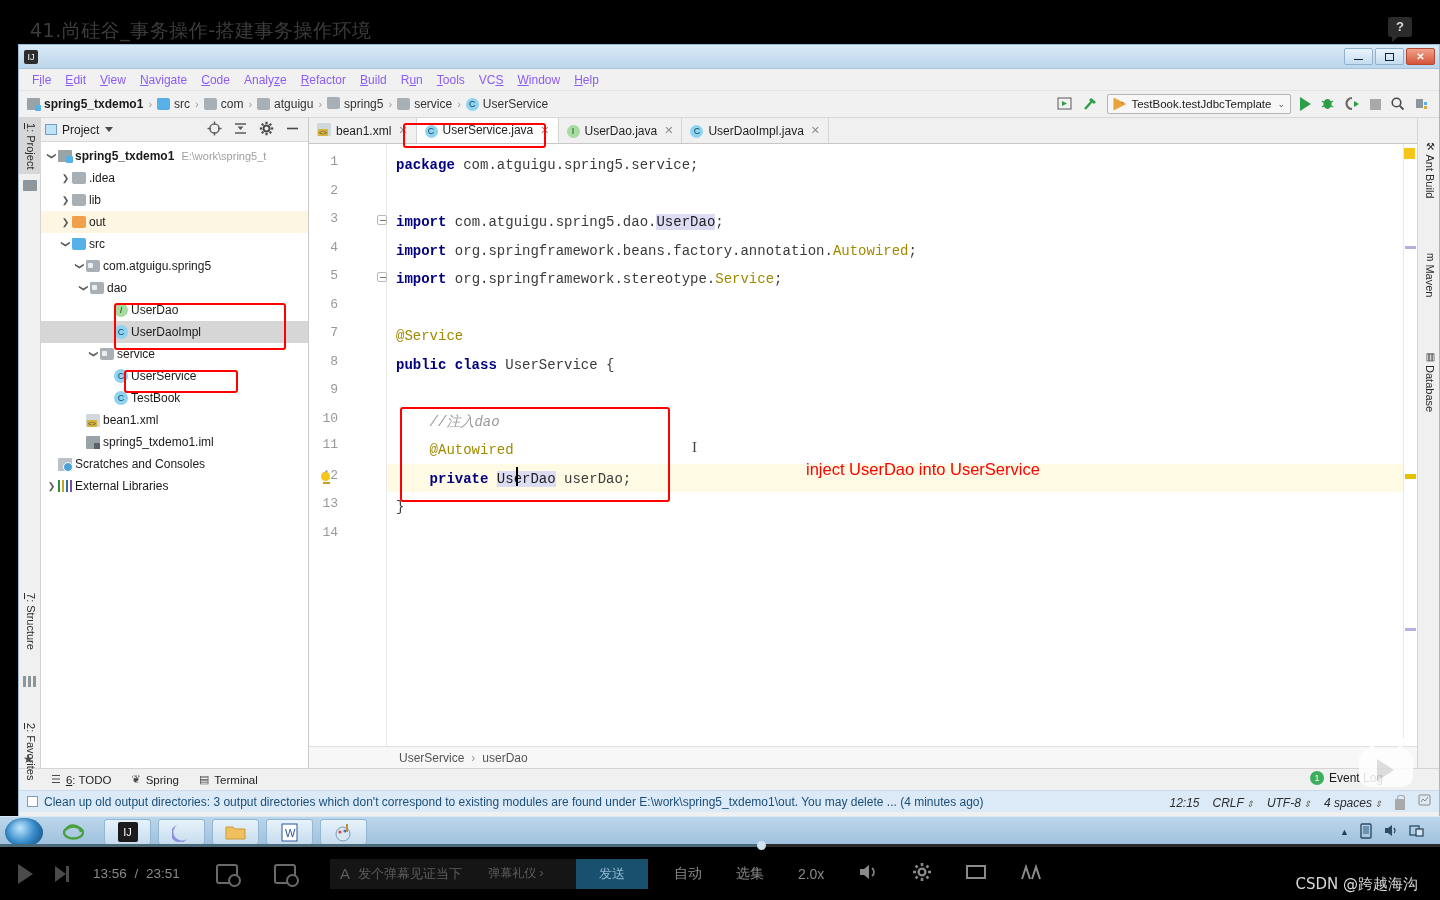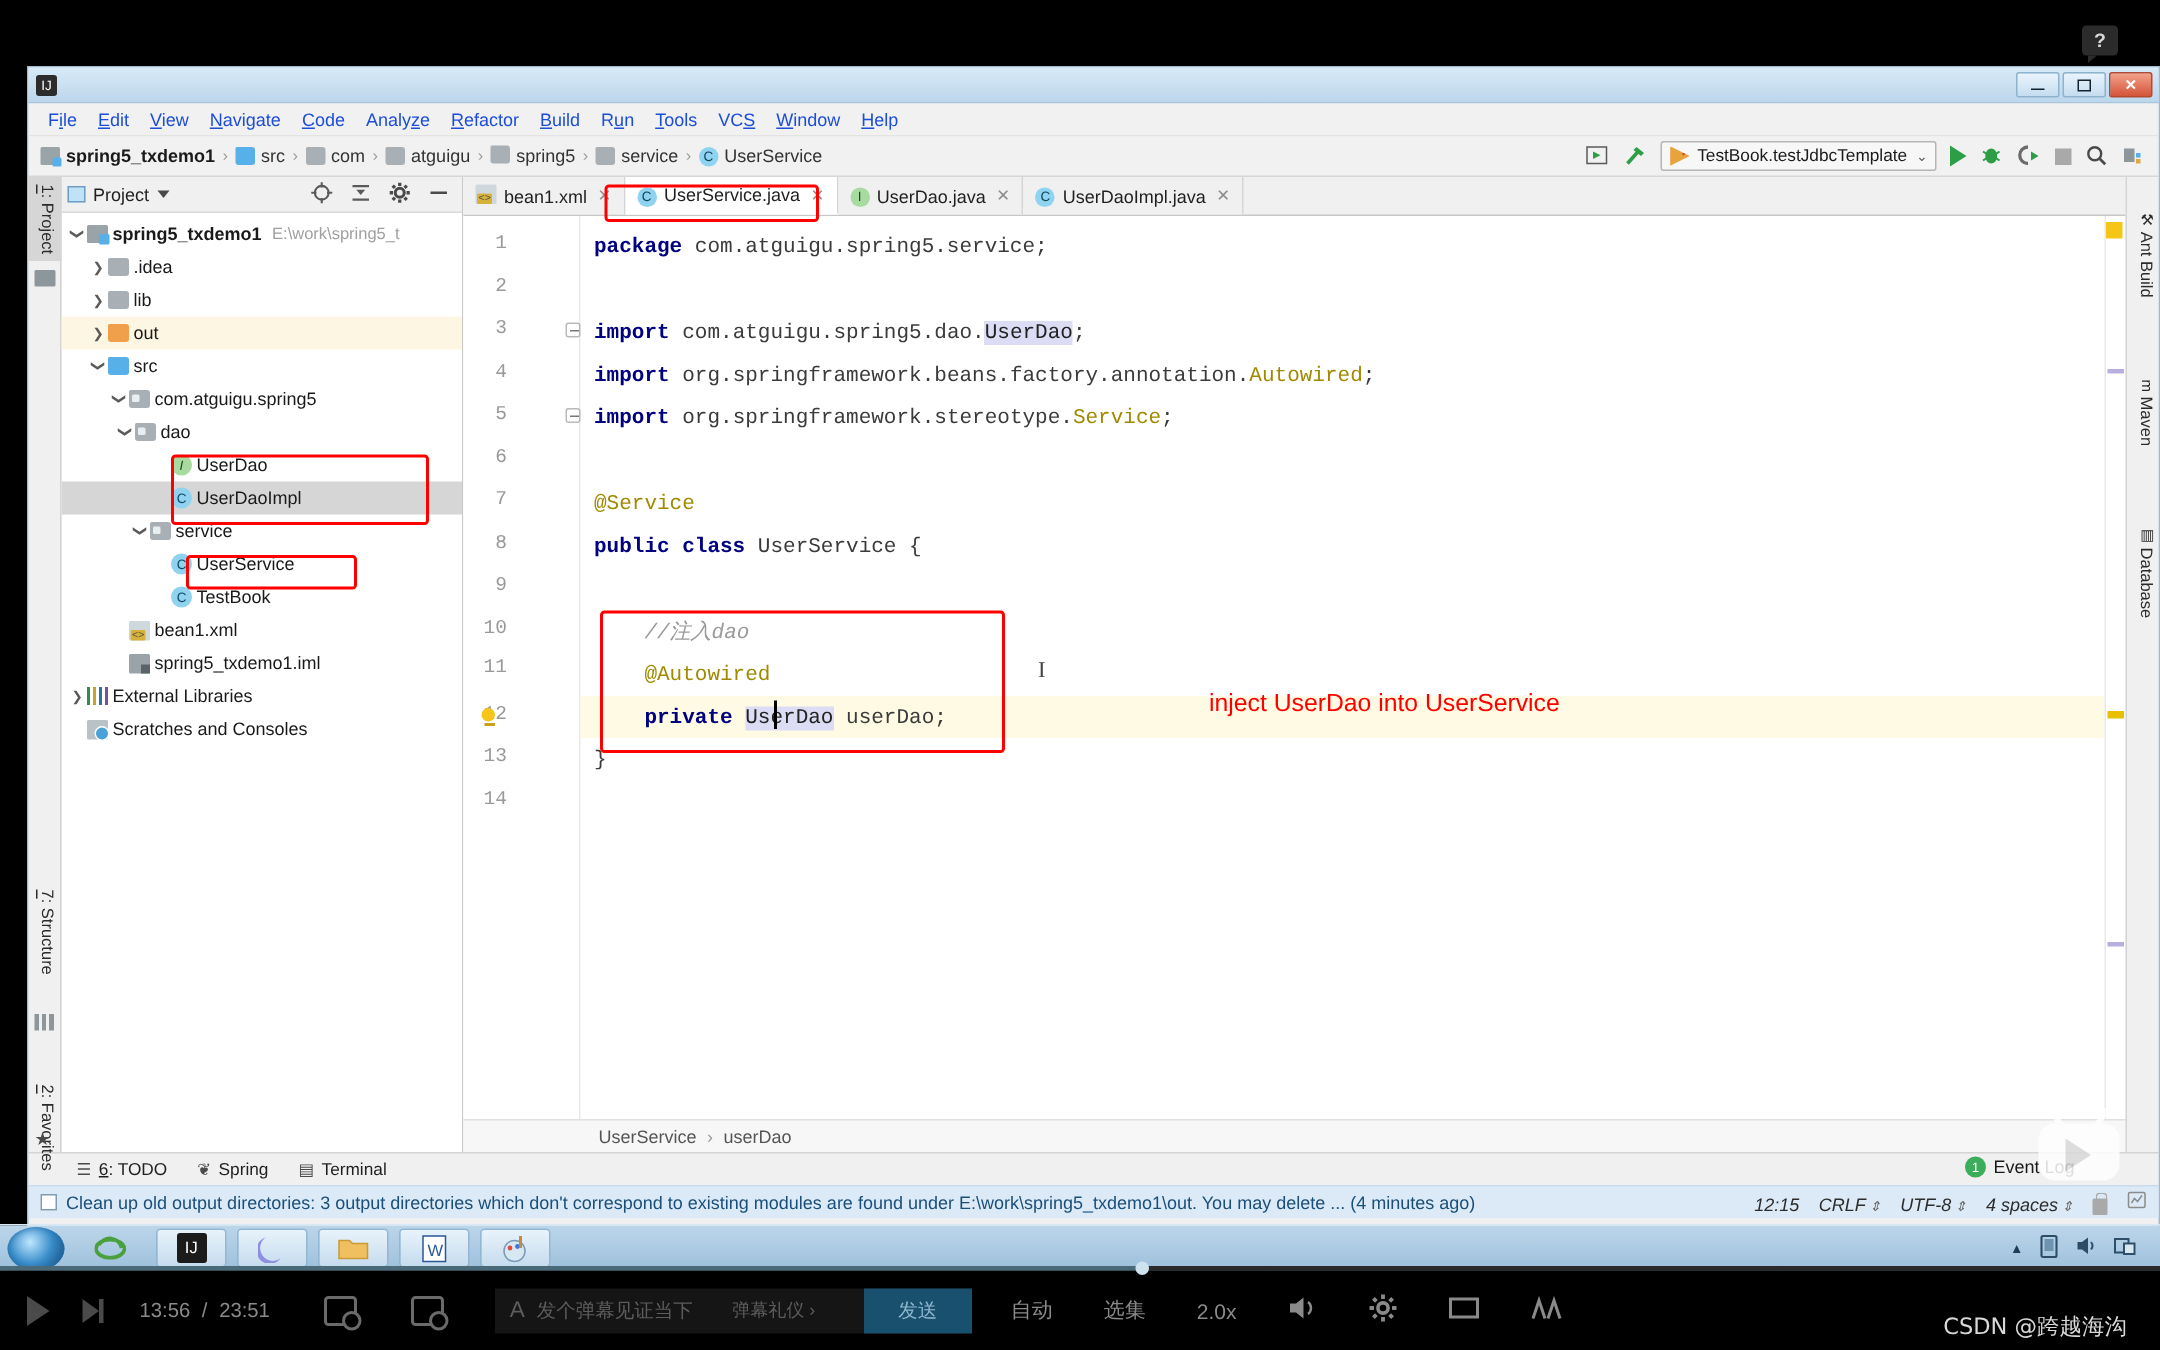--- a/index.html
+++ b/index.html
@@ -40,21 +40,21 @@
           background:linear-gradient(#eaf4fc,#c5ddf0); border-radius:2px;
           display:flex; align-items:center; justify-content:center; font-size:10px; color:#123; }
   .wbtn.close { background:linear-gradient(#f3a38a,#d3543a); border-color:#b34a34; color:#fff;
                 margin-right:4px; font-weight:bold; }
   .wbtn .min { width:9px; height:1px; background:#123; margin-top:6px; }
   .wbtn .max { width:9px; height:8px; border:1px solid #123; }
 
   
   .menubar { height:22px; background:#f1f1f1; display:flex; align-items:center; padding-left:6px;
              border-bottom:1px solid #e3e3e3; }
-  .menubar span { padding:2px 7px; font-size:12px; color:#1d4ed8; }
+  .menubar span { padding:2px 7px; font-size:12px; color:#8b5cf6; }
   .menubar span u { text-decoration:underline; }
 
   
   .navbar { height:27px; background:#f1f1f1; display:flex; align-items:center; padding-left:8px;
             border-bottom:1px solid #d7d7d7; }
   .crumb { display:flex; align-items:center; font-size:12px; color:#333; }
   .crumb .sep { color:#9a9a9a; margin:0 5px; font-size:11px; }
   .crumb b { font-weight:bold; color:#1a1a1a; }
   .mini-ico { width:13px; height:12px; margin-right:4px; display:inline-block; position:relative; }
   .fld-blue { background:#57b0e8; border-radius:1px 2px 2px 2px; }
@@ -238,20 +238,21 @@
          font-family:"DejaVu Sans", sans-serif; }
   .pr-prog{ position:absolute; left:0; top:-3px; width:1440px; height:3px; background:#2a2a2a;}
   .pr-prog .f{ height:3px; width:763px; background:#4a6a7a;}
   .pr-prog .knob{ position:absolute; left:757px; top:-3px; width:9px;height:9px;border-radius:50%;background:#cfe3ee;}
 </style>
 </head>
 <body>
 
 <div id="root">
 
+  <div class="vid-title">41.尚硅谷_事务操作-搭建事务操作环境</div>
   <div class="help-bubble">?</div>
 
   <div id="idea">
 
     <div class="titlebar">
       <div class="tb-icon">IJ</div>
       <div class="tb-btns">
         <div class="wbtn">
             <div class="min"></div>
           </div>
@@ -486,28 +487,28 @@
               <span class="arrow"></span>
               <span class="xml-ico"></span>
               <span class="tlabel">bean1.xml</span>
             </div>
             <div class="trow" style="padding-left: 32px;">
               <span class="arrow"></span>
               <span class="iml-ico"></span>
               <span class="tlabel">spring5_txdemo1.iml</span>
             </div>
             <div class="trow" style="padding-left: 4px;">
+              <span class="arrow"></span>
+              <span class="scr-ico"></span>
+              <span class="tlabel">Scratches and Consoles</span>
+            </div>
+            <div class="trow" style="padding-left: 4px;">
               <span class="arrow r"></span>
               <span class="lib-ico"></span>
               <span class="tlabel">External Libraries</span>
-            </div>
-            <div class="trow" style="padding-left: 4px;">
-              <span class="arrow"></span>
-              <span class="scr-ico"></span>
-              <span class="tlabel">Scratches and Consoles</span>
             </div>
           </div>
       </div>
 
       <div class="editor">
         <div class="tabbar" id="tabbar">
             <div class="etab">
               <span class="ti"><span class="xml-ico"></span></span>
               <span>bean1.xml</span>
               <span class="x">✕</span>

